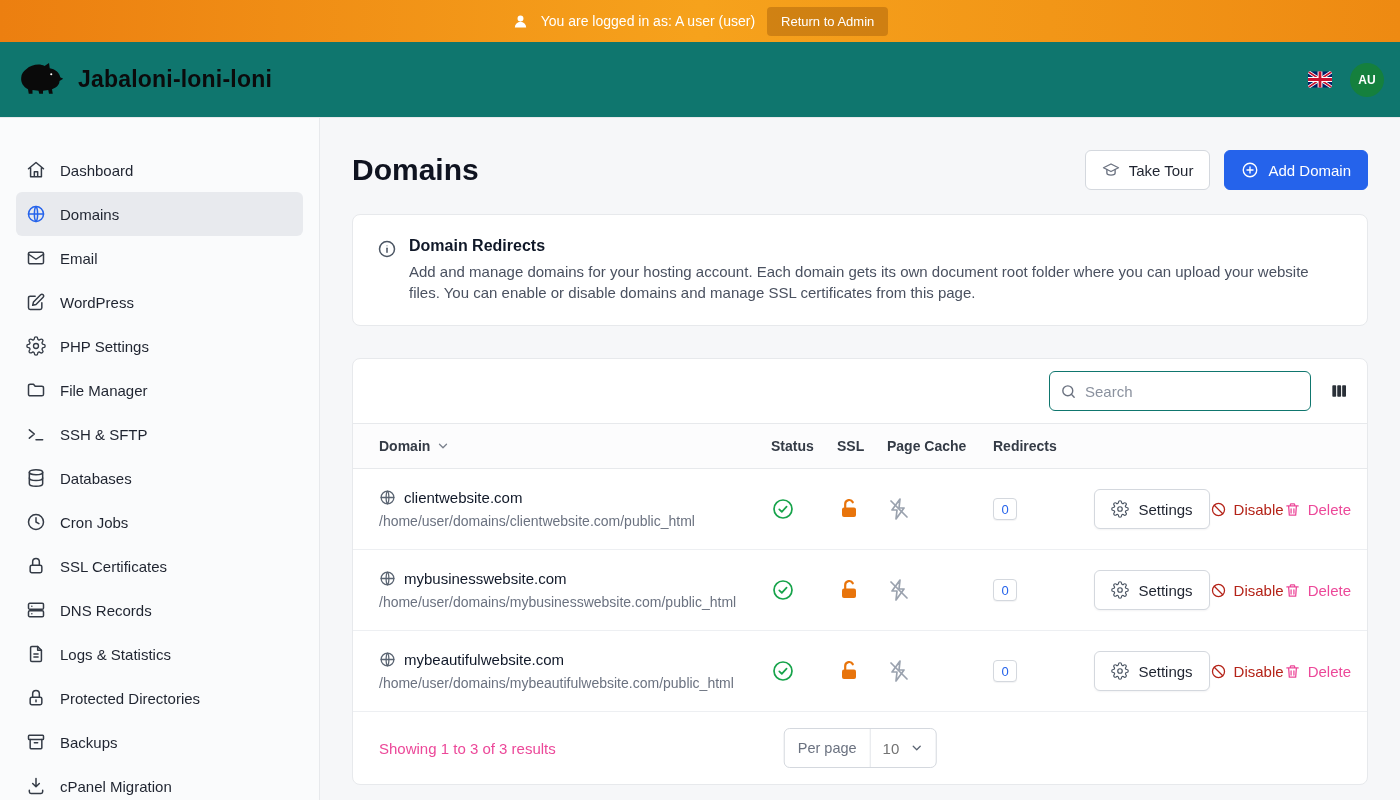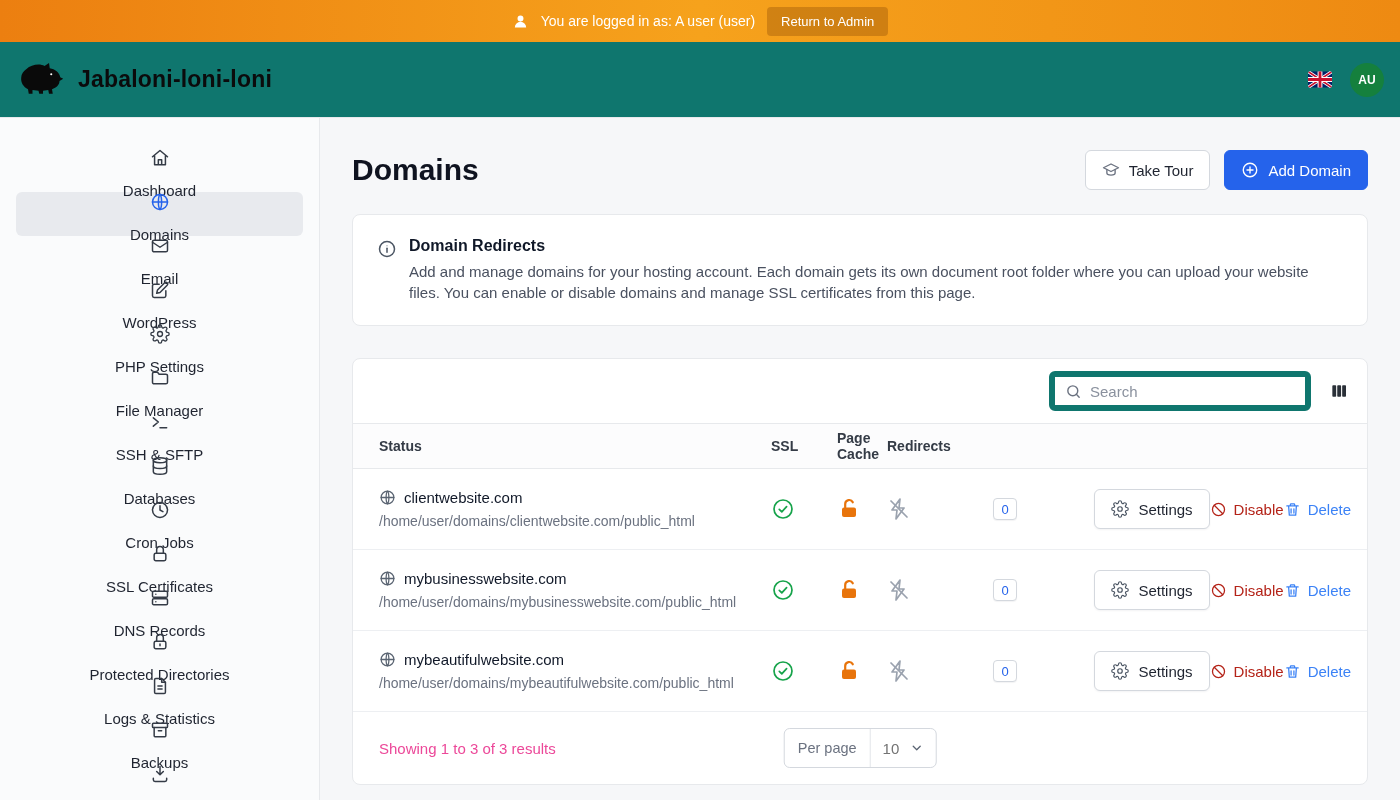--- a/index.html
+++ b/index.html
@@ -19,21 +19,21 @@
   .brand-name { font-size:23px; font-weight:800; letter-spacing:.2px; color:#0b0b0c; }
   .topbar-right { margin-left:auto; display:flex; align-items:center; gap:18px; }
   .flag { width:24px; height:17px; border-radius:3px; overflow:hidden; display:block; cursor:pointer; }
   .avatar { width:34px; height:34px; border-radius:50%; background:#15803d; color:#fff; font-size:12px; font-weight:700;
     display:flex; align-items:center; justify-content:center; cursor:pointer; }
 
   
   .layout { display:flex; height:694px; }
   .sidebar { width:320px; background:#fafbfc; border-right:1px solid #e7e9ec; padding:30px 16px 0; flex:none; overflow:hidden; }
   .nav-item { height:44px; display:flex; align-items:center; gap:14px; padding:0 10px; border-radius:6px;
-    font-size:15px; color:#1f2430; cursor:pointer;flex-direction:column; }
+    font-size:15px; color:#1f2430; cursor:pointer; }
   .nav-item svg { width:20px; height:20px; flex:none; color:#343b46; }
   .nav-item.active { background:#e8eaee; font-weight:400; }
   .nav-item.active svg { color:#2563eb; }
 
   .main { flex:1; padding:32px 32px 0; overflow:hidden; }
 
   
   .page-head { display:flex; align-items:center; justify-content:space-between; }
   .page-title { font-size:30px; font-weight:800; color:#0f1320; }
   .head-actions { display:flex; gap:14px; }
@@ -45,21 +45,21 @@
   
   .card { background:#fff; border:1px solid #e7e9ec; border-radius:8px; }
   .info-card { margin-top:24px; padding:22px 24px; display:flex; gap:12px; }
   .info-card .i-icon { color:#4b5563; margin-top:2px; }
   .info-title { font-size:16px; font-weight:700; margin-bottom:7px; color:#101828; }
   .info-body { font-size:15px; color:#4a5160; line-height:1.38; max-width:920px; }
 
   
   .table-card { margin-top:32px; }
   .toolbar { display:flex; justify-content:flex-end; align-items:center; gap:16px; padding:12px 16px; }
-  .search { width:262px; height:40px; border:6px solid #0f766e; border-radius:6px; display:flex; align-items:center;
+  .search { width:262px; height:40px; border:1px solid #0f766e; border-radius:6px; display:flex; align-items:center;
     padding:0 10px; gap:8px; background:#fff; }
   .search svg { width:17px; height:17px; color:#6b7280; flex:none; }
   .search input { border:none; outline:none; flex:1; font-size:15px; font-family:inherit; color:#111827; background:transparent; }
   .search input::placeholder { color:#8a919e; }
   .cols-btn { background:none; border:none; cursor:pointer; color:#2a3038; padding:2px; display:flex; }
   .cols-btn svg { width:20px; height:20px; }
 
   .grid-row { display:grid; grid-template-columns:392px 66px 50px 106px 80px minmax(0,1fr);
     align-items:center; padding:0 16px 0 26px; }
   .thead { height:46px; border-top:1px solid #e7e9ec; border-bottom:1px solid #e7e9ec; background:#fcfcfd;
@@ -78,21 +78,21 @@
   .badge-zero { display:inline-flex; align-items:center; justify-content:center; min-width:24px; height:22px;
     border:1px solid #d4d8de; border-radius:4px; font-size:13px; color:#2563eb; background:#fff;
     box-shadow:0 1px 1px rgba(16,24,40,.05); cursor:pointer; padding:0 5px; }
   .row-actions { display:flex; align-items:center; justify-content:flex-end; }
   .btn-settings { box-shadow:0 1px 2px rgba(16,24,40,.05); font-size:15px; }
   .btn-settings svg { color:#4b5563; }
   .link-danger { display:inline-flex; align-items:center; gap:7px; background:none; border:none; cursor:pointer;
     font-family:inherit; font-size:15px; }
   .link-danger svg { width:17px; height:17px; }
   .link-disable { color:#b42318; }
-  .link-delete { color:#3b82f6;justify-content:flex-end; }
+  .link-delete { color:#ec4899;justify-content:flex-end; }
 
   .tfoot { position:relative; height:72px; display:flex; align-items:center; padding:0 26px; }
   .tfoot-summary { font-size:15px; color:#ec4899; }
   .per-group { position:absolute; left:50%; transform:translateX(-50%); display:flex; height:40px;
     border:1px solid #d4d8de; border-radius:6px; overflow:hidden; background:#fff; }
   .per-label { display:flex; align-items:center; padding:0 13px; font-size:14.5px; color:#6b7280; border-right:1px solid #e2e5e9; }
   .per-select { display:flex; align-items:center; gap:10px; padding:0 12px; font-size:15px; color:#737373; cursor:pointer; }
   .per-select svg { width:14px; height:14px; color:#5a6472; }
 </style>
 </head>
@@ -208,32 +208,32 @@
     <div class="nav-item">
       <svg viewBox="0 0 24 24" fill="none" stroke="currentColor" stroke-width="1.8" stroke-linecap="round" stroke-linejoin="round">
           <rect x="3" y="4" width="18" height="7" rx="1.5"></rect>
           <rect x="3" y="13" width="18" height="7" rx="1.5"></rect>
           <path d="M7 7.5h.01M7 16.5h.01"></path>
         </svg>
       <span>DNS Records</span>
     </div>
     <div class="nav-item">
       <svg viewBox="0 0 24 24" fill="none" stroke="currentColor" stroke-width="1.8" stroke-linecap="round" stroke-linejoin="round">
+          <path d="M14 3H7a1.5 1.5 0 0 0-1.5 1.5v15A1.5 1.5 0 0 0 7 21h10a1.5 1.5 0 0 0 1.5-1.5V7.5z"></path>
+          <path d="M14 3v4.5h4.5M9.5 12h5M9.5 15.5h5"></path>
+        </svg>
+      <span>Logs &amp; Statistics</span>
+    </div>
+    <div class="nav-item">
+      <svg viewBox="0 0 24 24" fill="none" stroke="currentColor" stroke-width="1.8" stroke-linecap="round" stroke-linejoin="round">
           <rect x="5" y="11" width="14" height="9" rx="2"></rect>
           <path d="M8 11V7a4 4 0 0 1 8 0v4"></path>
           <path d="M12 14.5v2"></path>
         </svg>
       <span>Protected Directories</span>
-    </div>
-    <div class="nav-item">
-      <svg viewBox="0 0 24 24" fill="none" stroke="currentColor" stroke-width="1.8" stroke-linecap="round" stroke-linejoin="round">
-          <path d="M14 3H7a1.5 1.5 0 0 0-1.5 1.5v15A1.5 1.5 0 0 0 7 21h10a1.5 1.5 0 0 0 1.5-1.5V7.5z"></path>
-          <path d="M14 3v4.5h4.5M9.5 12h5M9.5 15.5h5"></path>
-        </svg>
-      <span>Logs &amp; Statistics</span>
     </div>
     <div class="nav-item">
       <svg viewBox="0 0 24 24" fill="none" stroke="currentColor" stroke-width="1.8" stroke-linecap="round" stroke-linejoin="round">
           <rect x="3" y="4" width="18" height="5" rx="1"></rect>
           <path d="M5 9v10a1 1 0 0 0 1 1h12a1 1 0 0 0 1-1V9M10 13h4"></path>
         </svg>
       <span>Backups</span>
     </div>
     <div class="nav-item">
       <svg viewBox="0 0 24 24" fill="none" stroke="currentColor" stroke-width="1.8" stroke-linecap="round" stroke-linejoin="round">
@@ -292,20 +292,26 @@
         <button class="cols-btn">
           <svg viewBox="0 0 24 24" fill="currentColor">
               <rect x="4" y="5" width="4.6" height="14" rx="1"></rect>
               <rect x="9.9" y="5" width="4.6" height="14" rx="1"></rect>
               <rect x="15.8" y="5" width="4.6" height="14" rx="1"></rect>
             </svg>
         </button>
       </div>
 
       <div class="grid-row thead">
+        <div class="th-domain">
+          <span>Domain</span>
+          <svg viewBox="0 0 24 24" fill="none" stroke="currentColor" stroke-width="2.2" stroke-linecap="round" stroke-linejoin="round">
+              <path d="M6 9l6 6 6-6"></path>
+            </svg>
+        </div>
         <div>Status</div>
         <div>SSL</div>
         <div>Page Cache</div>
         <div>Redirects</div>
         <div></div>
       </div>
 
       <div class="grid-row trow">
         <div class="dom-cell">
           <div class="d-line1">

